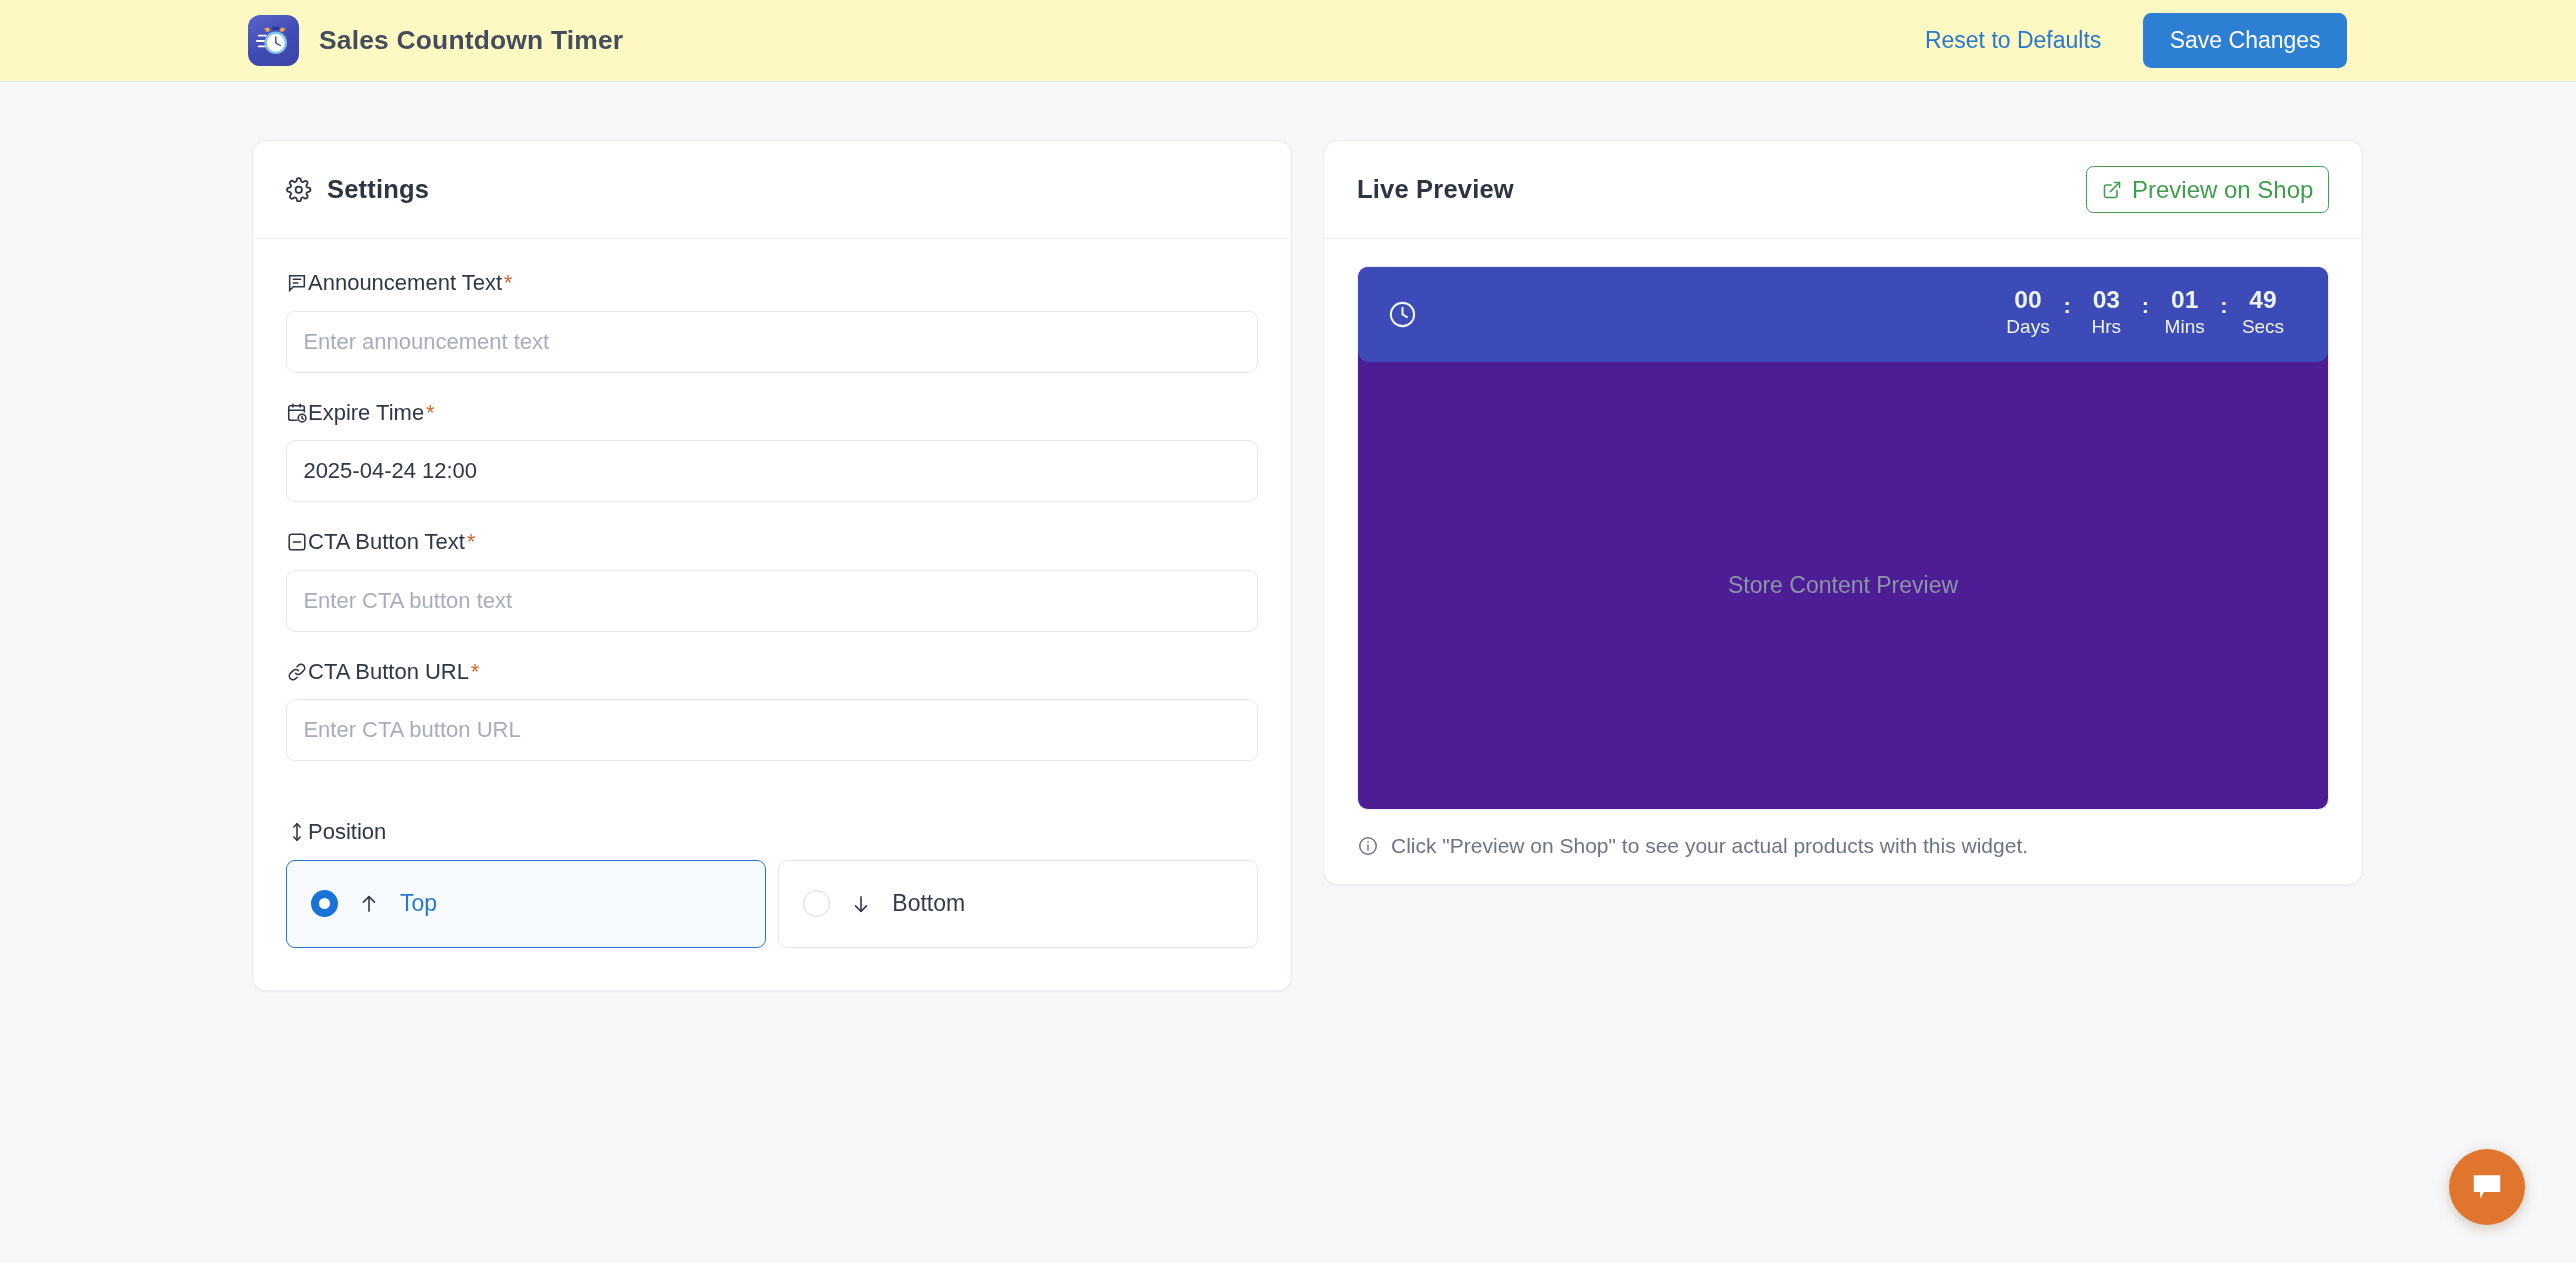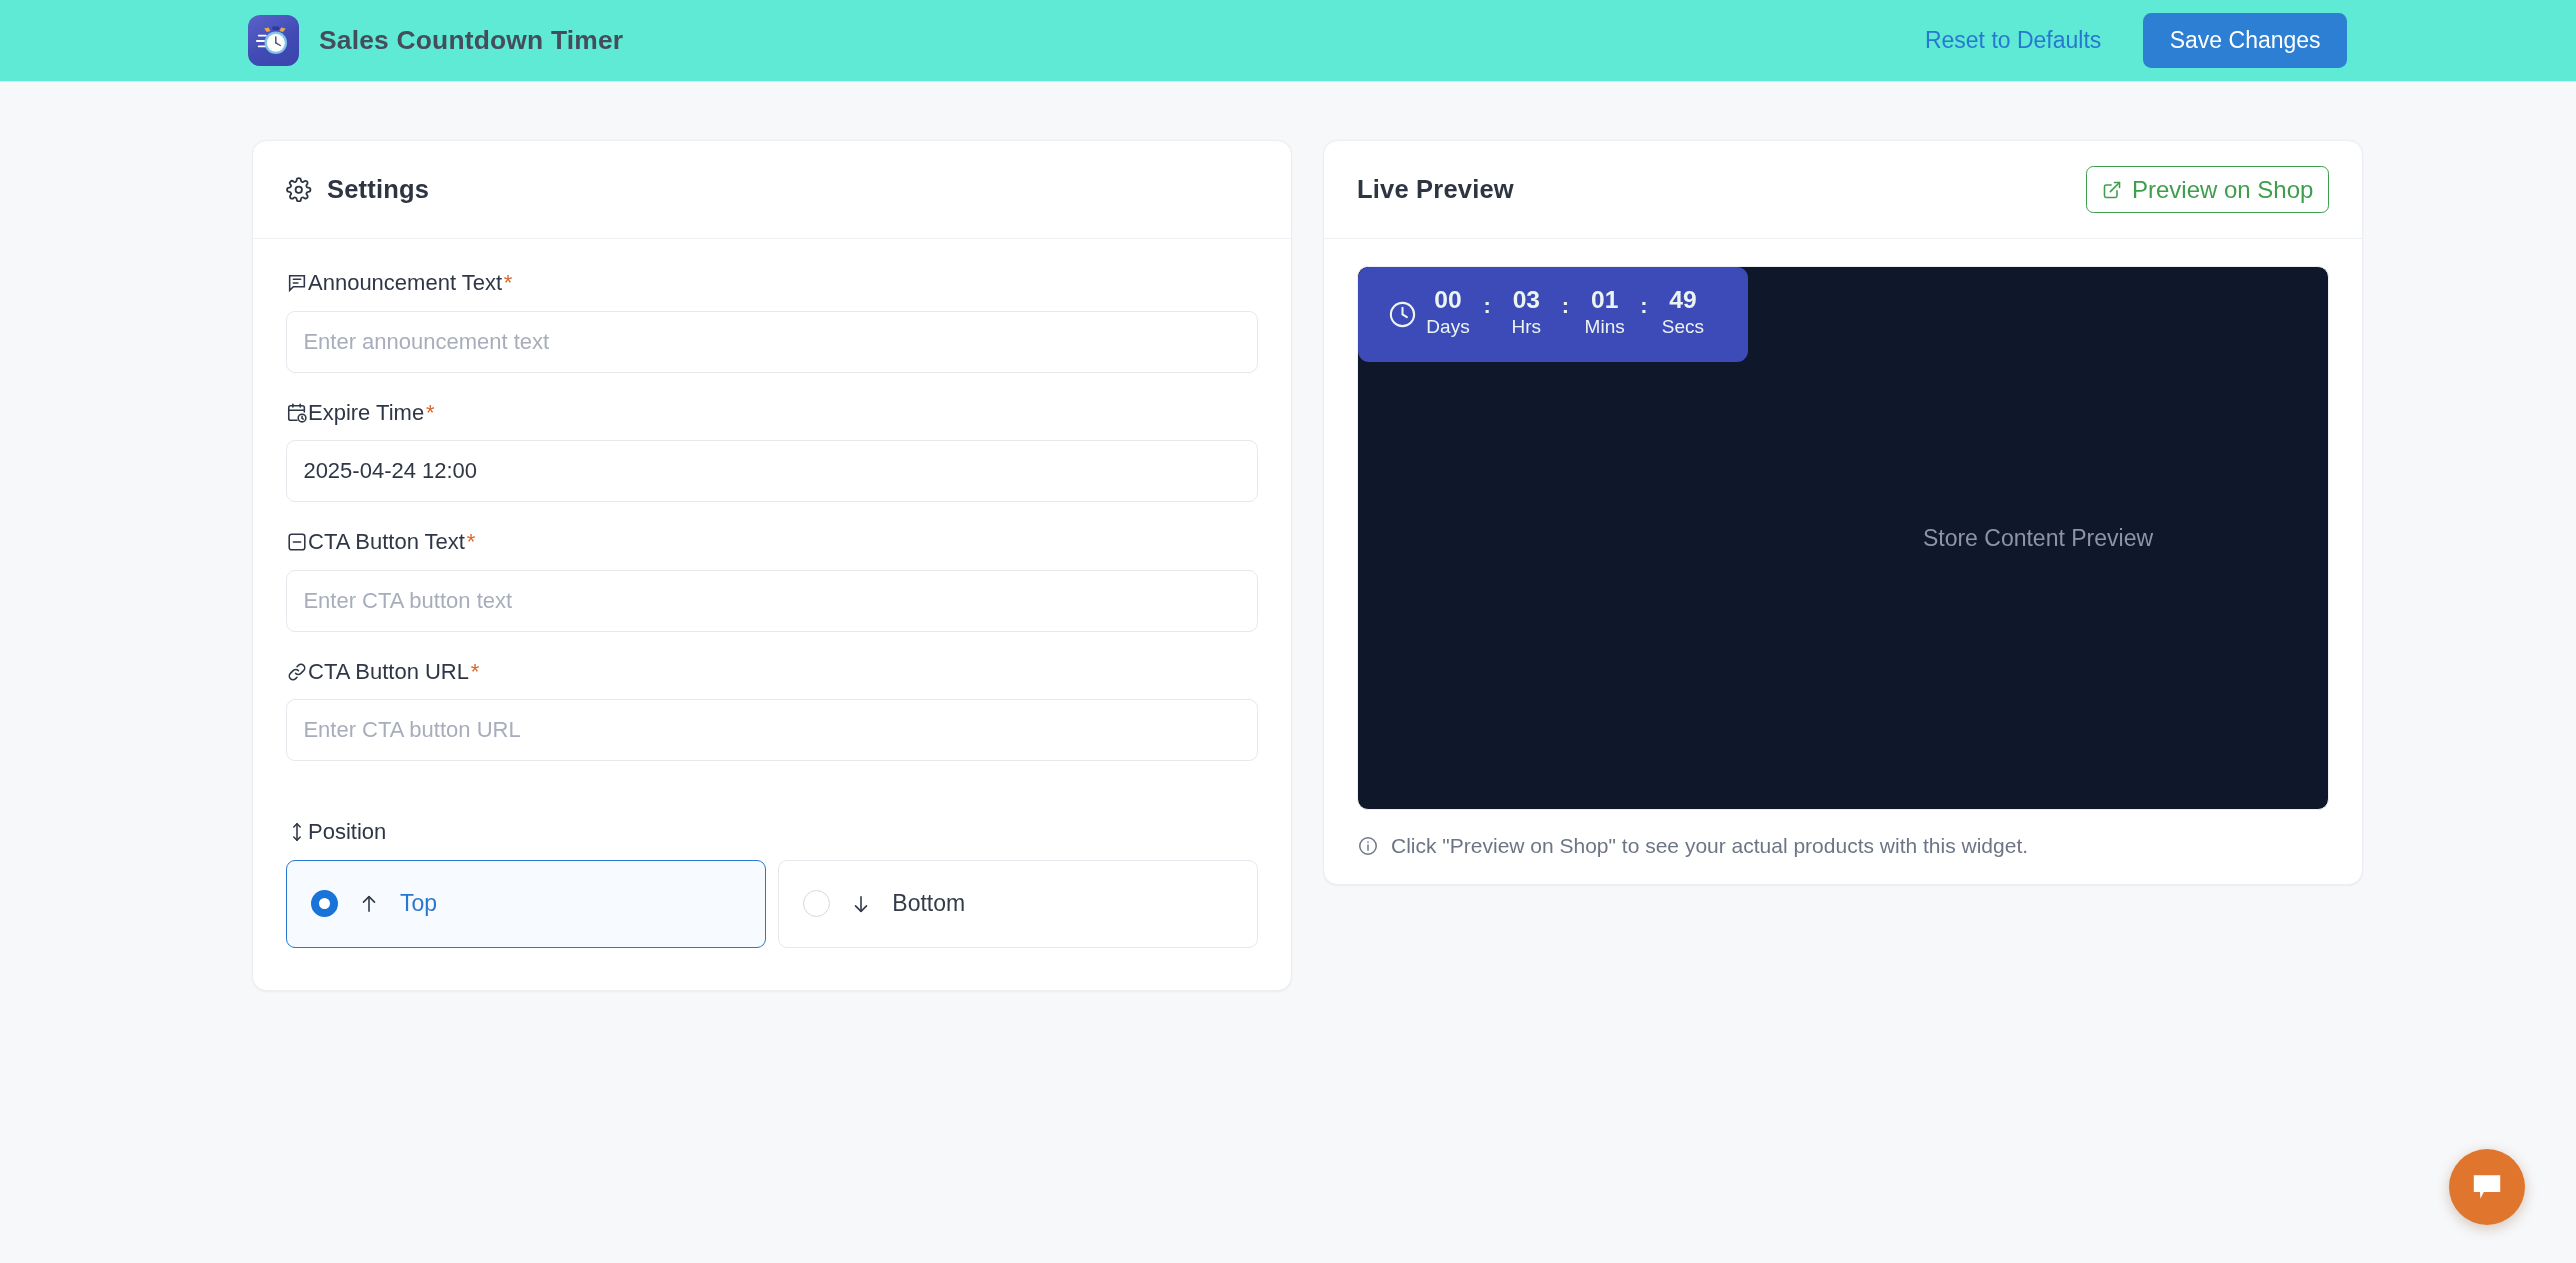--- a/index.html
+++ b/index.html
@@ -7,21 +7,21 @@
     width: 2576px; height: 1263px;
     background: #f7f8fa;
     font-family: "Liberation Sans", sans-serif;
     overflow: hidden;
   }
 
   
   .topbar {
     position: relative;
     height: 82px;
-    background: #5eead4;
+    background: #fef9c3;
     border-bottom: 0.9px solid #e7e9ee;
     display: flex;
     align-items: center;
   }
   .brand { display: flex; align-items: center; gap: 20px; margin-left: 248px; }
   .app-icon {
     width: 51px; height: 51px; border-radius: 12px;
     background: linear-gradient(150deg,#5a63c8 0%, #414bb5 55%, #3a44ab 100%);
     display: flex; align-items: center; justify-content: center;
     flex: none; position: relative; overflow: hidden;
@@ -118,22 +118,22 @@
   
   .preview-head { justify-content: space-between; }
   .preview-shop-btn {
     display: flex; align-items: center; gap: 10px;
     border: 0.9px solid #3f9e4d; border-radius: 7.3px; background: #fff;
     color: #3f9e4d; font-size: 24px; font-family: inherit;
     padding: 8.2px 14.6px; cursor: pointer; white-space: nowrap;
   }
   .preview-body { padding: 27px 33px 25.5px 33px; }
   .preview-stage {
-    background: #0f172a; border: 0.9px solid #eef0f4; border-radius: 11px;
-    height: 544px; display: flex; flex-direction: row; overflow: hidden;
+    background: #4c1d95; border: 0.9px solid #eef0f4; border-radius: 11px;
+    height: 544px; display: flex; flex-direction: column; overflow: hidden;
   }
   .banner {
     height: 95px; border-radius: 11px;
     display: flex; align-items: center; padding: 0 35px 0 29px;
   }
   .banner-clock { flex: none; display: flex; align-items: center; }
   .countdown { margin-left: auto; display: flex; align-items: center; gap: 0; }
   .cd-unit { text-align: center; min-width: 60px; }
   .cd-num { font-size: 24.6px; font-weight: bold; line-height: 1.05; }
   .cd-lab { font-size: 19px; line-height: 1.5; }

